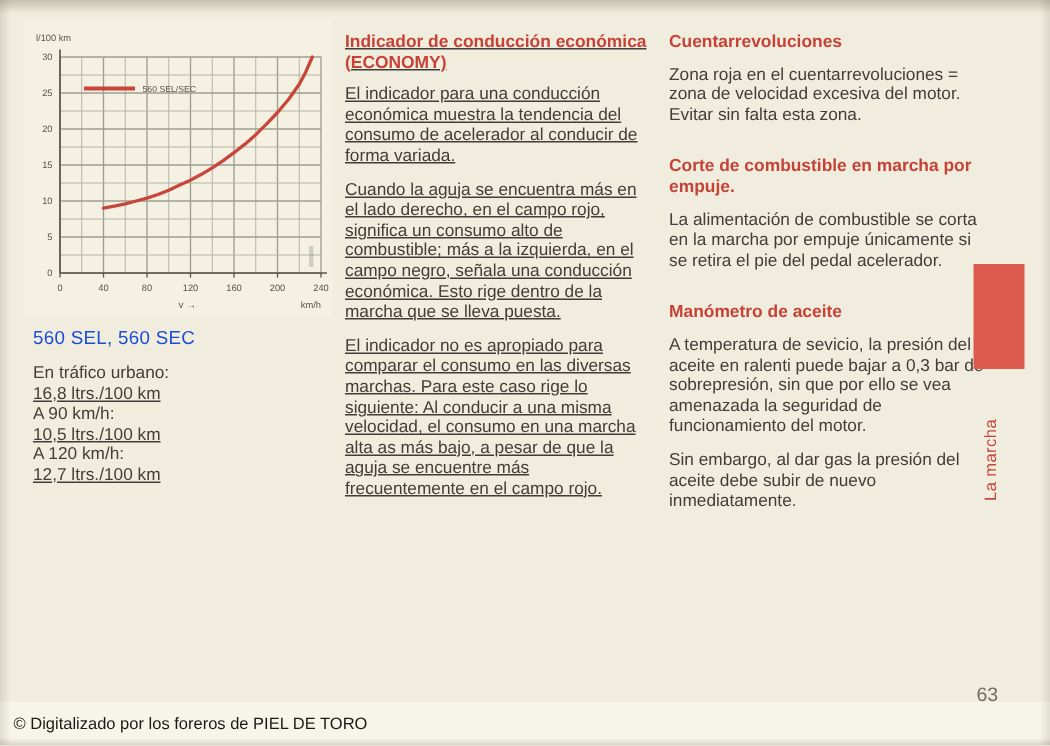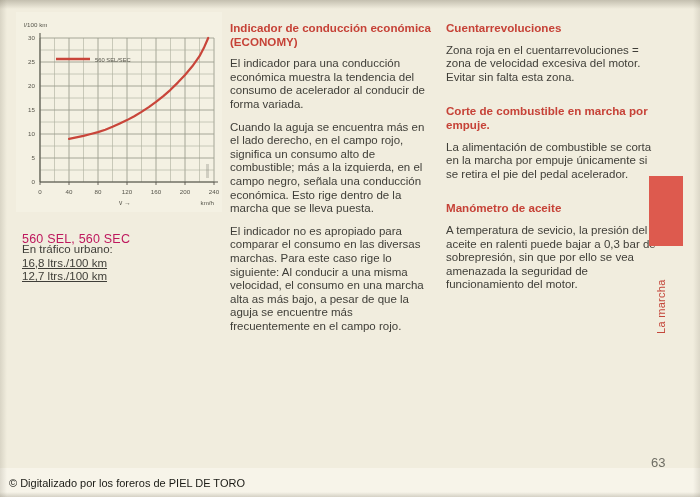--- a/index.html
+++ b/index.html
@@ -18,29 +18,29 @@
   .edge-bottom { position:absolute; left:0; bottom:0; width:700px; height:5px;
                  background:linear-gradient(0deg, rgba(92,86,68,.22), rgba(92,86,68,0)); }
   .edge-left   { position:absolute; left:0; top:0; width:7px; height:497px;
                  background:linear-gradient(90deg, rgba(92,86,68,.16), rgba(92,86,68,0)); }
   .edge-right  { position:absolute; right:0; top:0; width:7px; height:497px;
                  background:linear-gradient(270deg, rgba(92,86,68,.14), rgba(92,86,68,0)); }
 
   .chart-panel { position:absolute; left:16px; top:12px; width:206px; height:200px; background:#f4f1e3; }
   .chart-panel svg { display:block; }
 
-  .models-heading { position:absolute; left:22px; top:232px; font-size:12.5px; letter-spacing:.2px; color:#be185d; }
+  .models-heading { position:absolute; left:22px; top:218px; font-size:12.5px; letter-spacing:.2px; color:#1d4ed8; }
 
   .spec-table { position:absolute; left:22px; top:243px; width:204px; font-size:11.5px; line-height:13.5px; color:#3f3e38; }
   .spec-row  { display:flex;flex-direction:column; }
   .spec-label { width:112px; flex:none; }
   .spec-value { flex:1;text-decoration:underline; }
 
   .col { position:absolute; top:21px; font-size:11.5px; line-height:13.6px; }
-  .col-economy { left:230px; width:204px; }
+  .col-economy { left:230px; width:204px;text-decoration:underline; }
   .col-right   { left:446px; width:214px; }
   .red-heading { color:#c64237; font-weight:bold; font-size:11.6px; line-height:13.6px; margin:0 0 9px; }
   .col p { margin:0 0 9px; }
   .sect { margin:0; }
   .sect + .sect .red-heading { margin-top:20px; }
 
   .side-tab  { position:absolute; left:649px; top:176px; width:34px; height:70px; background:#dd5a4e; }
   .side-label { position:absolute; left:655px; top:246px; height:88px;
                 writing-mode:vertical-rl; transform:rotate(180deg);
                 font-size:11px; letter-spacing:.3px; color:#c4473b; }
@@ -115,20 +115,25 @@
 </div>
 
 <div class="models-heading">560 SEL, 560 SEC</div>
 
 <div class="spec-table">
   <div class="spec-row">
     <span class="spec-label">En tráfico urbano:</span>
     <span class="spec-value">16,8 ltrs./100 km</span>
   </div>
   <div class="spec-row">
+    <span class="spec-label">A 90 km/h:</span>
+    <span class="spec-value">10,5 ltrs./100 km</span>
+  </div>
+  <div class="spec-row">
+    <span class="spec-label">A 120 km/h:</span>
     <span class="spec-value">12,7 ltrs./100 km</span>
   </div>
 </div>
 
 <div class="col col-economy">
   <h3 class="red-heading">Indicador de conducción económica (ECONOMY)</h3>
   <p>El indicador para una conducción económica muestra la tendencia del consumo de acelerador al conducir de forma variada.</p>
   <p>Cuando la aguja se encuentra más en el lado derecho, en el campo rojo, significa un consumo alto de combustible; más a la izquierda, en el campo negro, señala una conducción económica. Esto rige dentro de la marcha que se lleva puesta.</p>
   <p>El indicador no es apropiado para comparar el consumo en las diversas marchas. Para este caso rige lo siguiente: Al conducir a una misma velocidad, el consumo en una marcha alta as más bajo, a pesar de que la aguja se encuentre más frecuentemente en el campo rojo.</p>
 </div>
@@ -138,20 +143,21 @@
     <h3 class="red-heading">Cuentarrevoluciones</h3>
     <p>Zona roja en el cuentarrevoluciones = zona de velocidad excesiva del motor. Evitar sin falta esta zona.</p>
   </div>
   <div class="sect">
     <h3 class="red-heading">Corte de combustible en marcha por empuje.</h3>
     <p>La alimentación de combustible se corta en la marcha por empuje únicamente si se retira el pie del pedal acelerador.</p>
   </div>
   <div class="sect">
     <h3 class="red-heading">Manómetro de aceite</h3>
     <p>A temperatura de sevicio, la presión del aceite en ralenti puede bajar a 0,3 bar de sobrepresión, sin que por ello se vea amenazada la seguridad de funcionamiento del motor.</p>
+    <p>Sin embargo, al dar gas la presión del aceite debe subir de nuevo inmediatamente.</p>
   </div>
 </div>
 
 <div class="side-tab"></div>
 <div class="side-label">La marcha</div>
 
 <div class="page-number">63</div>
 <div class="watermark">© Digitalizado por los foreros de PIEL DE TORO</div>
 
 <div class="edge-top"></div>

